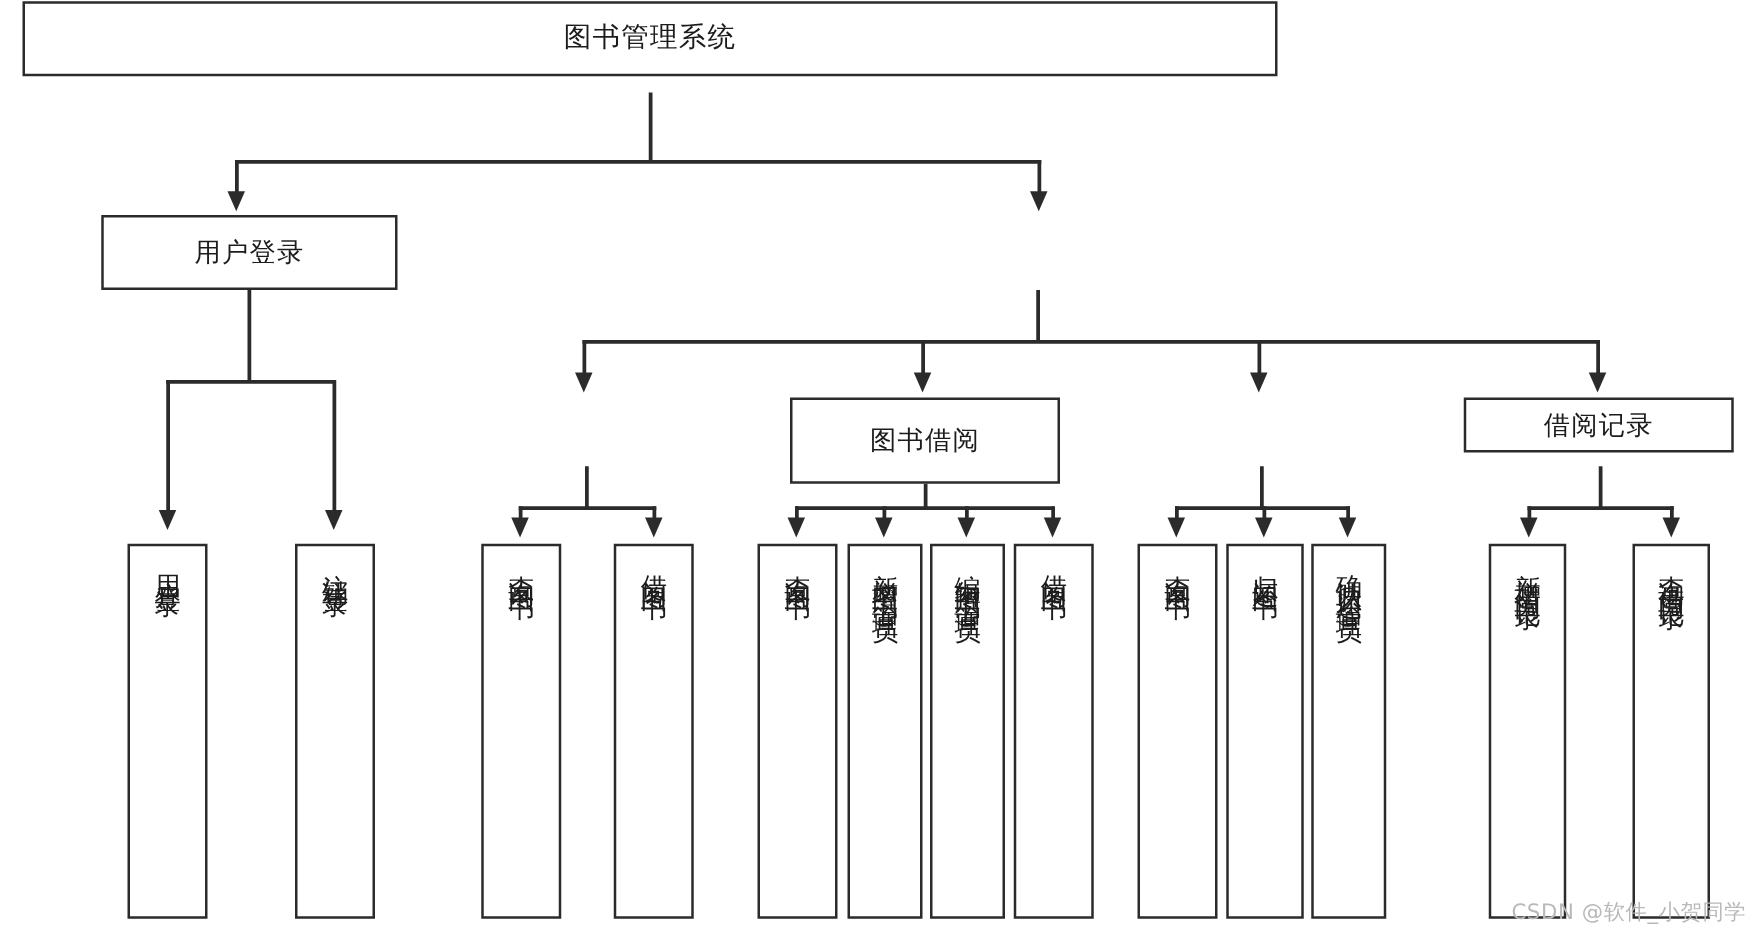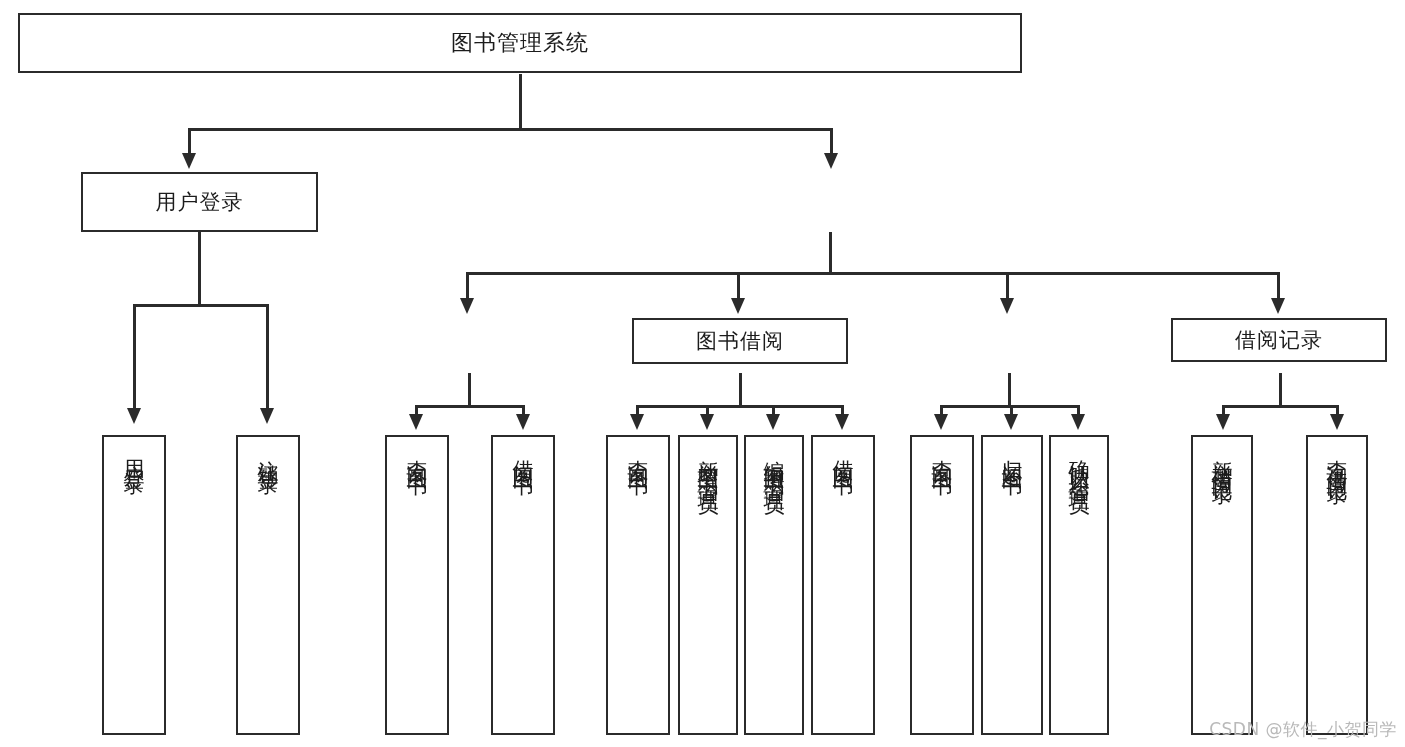--- a/index.html
+++ b/index.html
@@ -133,31 +133,31 @@
   <div class="seg v" style="left:1077px;top:405px;width:3px;height:12px;"></div>
   <div class="arrow" style="left:1071px;top:414px;"></div>
 
   <div class="seg v" style="left:1279px;top:373px;width:3px;height:34px;"></div>
   <div class="seg h" style="left:1222px;top:405px;width:117px;height:3px;"></div>
   <div class="seg v" style="left:1222px;top:405px;width:3px;height:12px;"></div>
   <div class="arrow" style="left:1216px;top:414px;"></div>
   <div class="seg v" style="left:1336px;top:405px;width:3px;height:12px;"></div>
   <div class="arrow" style="left:1330px;top:414px;"></div>
 
-  <div class="node root" style="left:18px;top:13px;width:1004px;height:60px;">
+  <div class="node root" style="left:18px;top:1px;width:1004px;height:60px;">
     <span class="lbl">图书管理系统</span>
   </div>
 
   <div class="node" style="left:81px;top:172px;width:237px;height:60px;">
     <span class="lbl">用户登录</span>
   </div>
 
 
 
-  <div class="node" style="left:632px;top:318px;width:216px;height:46px;">
+  <div class="node" style="left:632px;top:318px;width:216px;height:69px;">
     <span class="lbl">图书借阅</span>
   </div>
 
 
   <div class="node" style="left:1171px;top:318px;width:216px;height:44px;">
     <span class="lbl">借阅记录</span>
   </div>
 
   <div class="node leaf" style="left:102px;top:435px;width:64px;height:300px;">
     <span class="lbl">用户登录</span>

